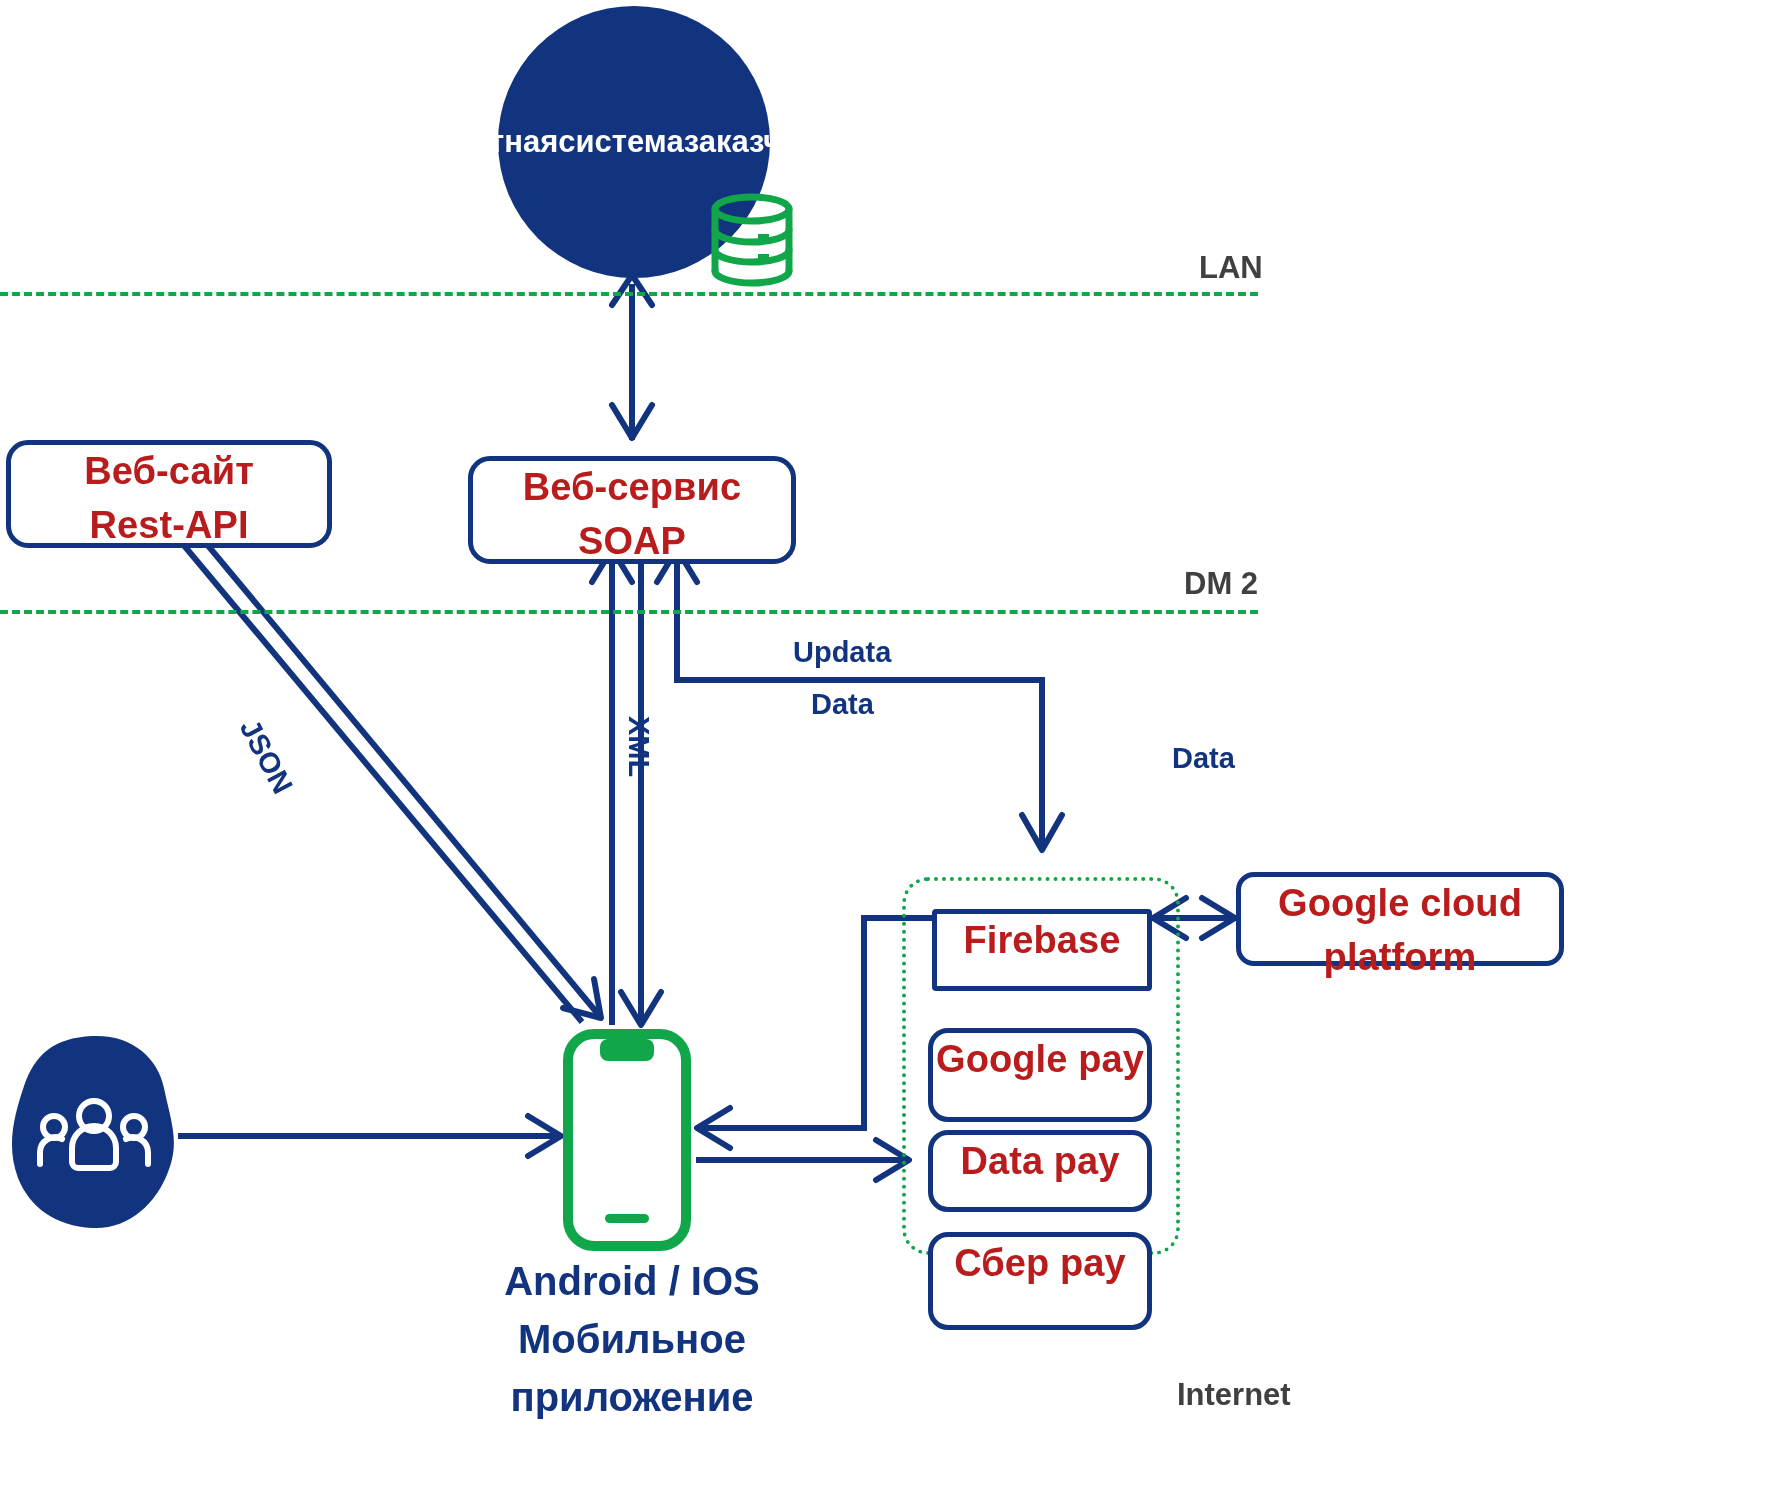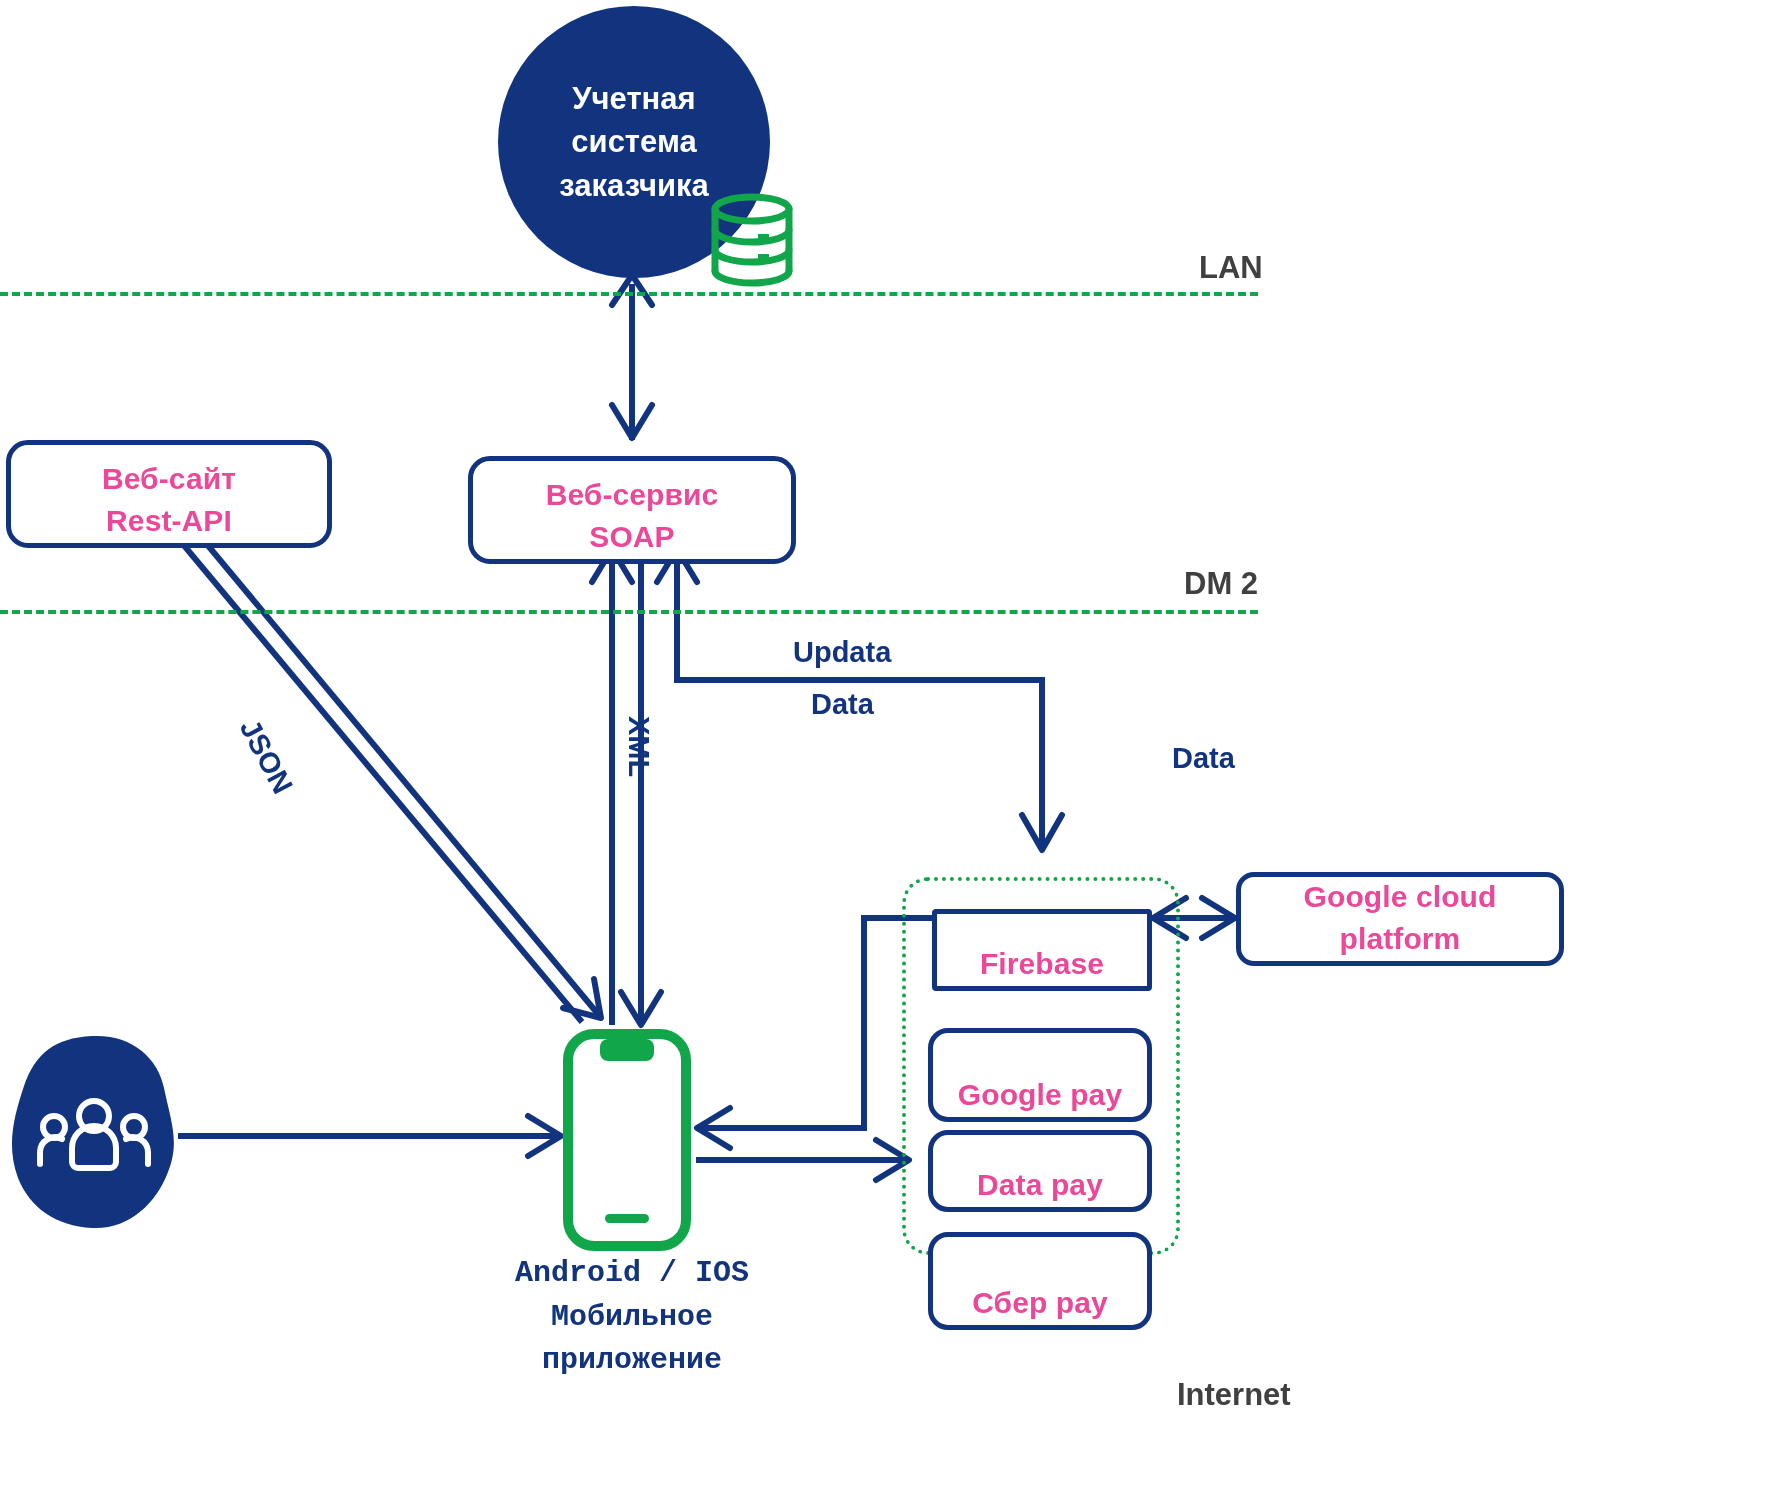--- a/index.html
+++ b/index.html
@@ -26,27 +26,27 @@
     pointer-events: none;
   }
 
   
   .node {
     position: absolute;
     box-sizing: border-box;
     border: 5px solid #12347f;
     border-radius: 22px;
     background: #ffffff;
-    color: #ec4899;
+    color: #b91c1c;
     display: flex;
     flex-direction: column;
     align-items: center;
-    justify-content: flex-end;
+    justify-content: flex-start;
     text-align: center;
-    font-size: 30px;
+    font-size: 38px;
     font-weight: 700;
     line-height: 1.42;
     letter-spacing: .1px;
     z-index: 4;
   }
   .node .ln { display: block; }
 
   #node-website  { left: 6px;   top: 440px;  width: 326px; height: 108px; }
   #node-webservice { left: 468px; top: 440px; width: 328px; height: 108px; margin-top: 16px; }
   #node-firebase { left: 932px;  top: 909px;  width: 220px; height: 82px; border-radius: 4px; }
@@ -60,21 +60,21 @@
   #node-accounting {
     position: absolute;
     left: 498px;
     top: 6px;
     width: 272px;
     height: 272px;
     border-radius: 50%;
     background: #12347f;
     color: #ffffff;
     display: flex;
-    flex-direction: column;
+    flex-direction: row;
     align-items: center;
     justify-content: center;
     text-align: center;
     font-size: 31px;
     font-weight: 700;
     line-height: 1.4;
     z-index: 3;
   }
 
   
@@ -131,25 +131,24 @@
     height: 224px;
     z-index: 5;
   }
   #phone-caption {
     position: absolute;
     left: 452px;
     top: 1252px;
     width: 360px;
     text-align: center;
     color: #12347f;
-    font-size: 30px;
+    font-size: 40px;
     font-weight: 700;
     line-height: 1.45;
     z-index: 5;
-    font-family: Liberation Mono, monospace;
   }
 
   
   #node-users {
     position: absolute;
     left: 8px;
     top: 1032px;
     width: 172px;
     height: 200px;
     z-index: 5;

